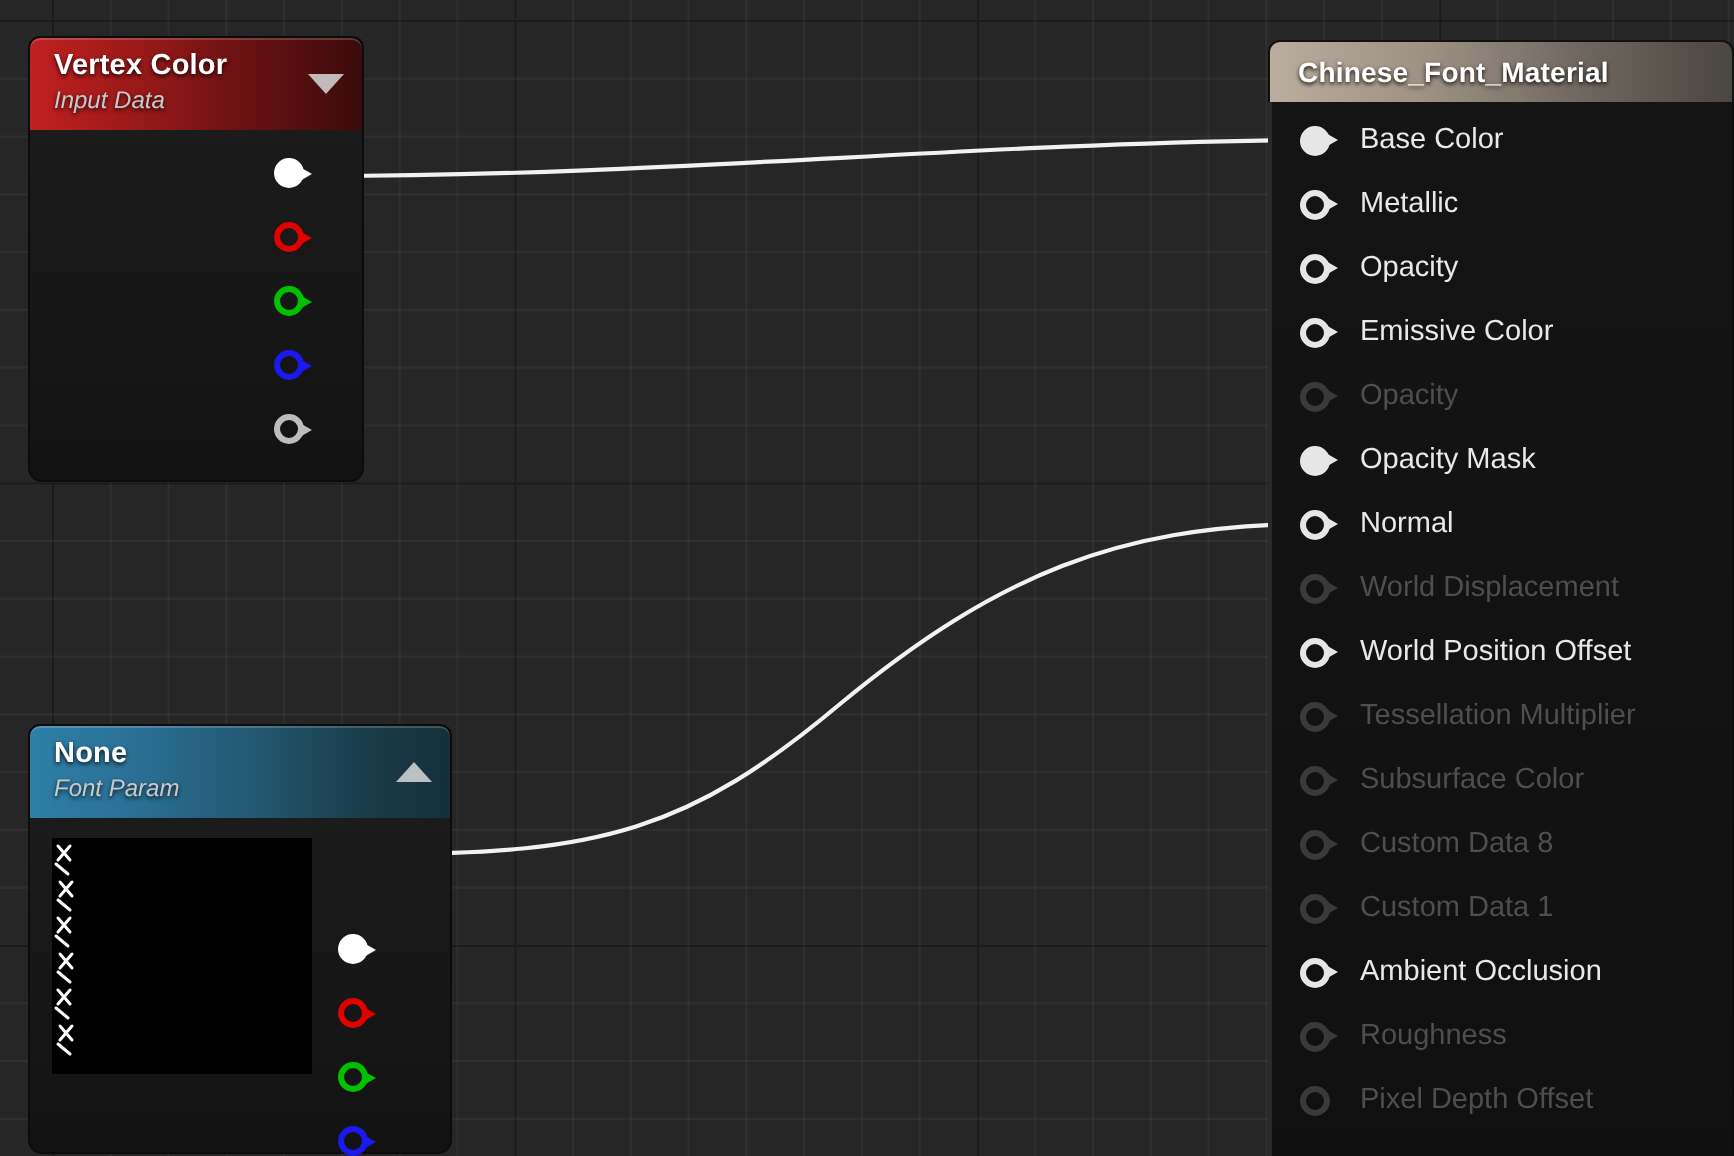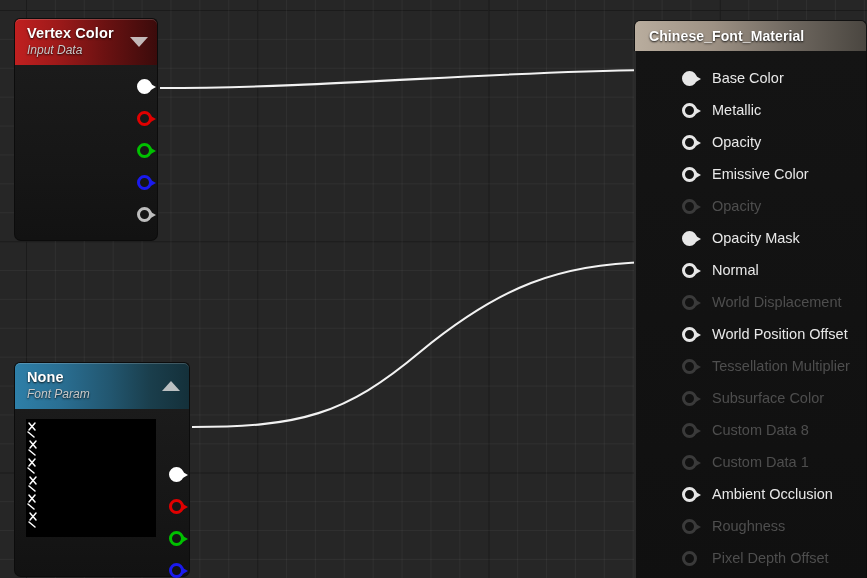--- a/index.html
+++ b/index.html
@@ -128,36 +128,36 @@
     width: 0; height: 0;
     border-top: 4px solid transparent;
     border-bottom: 4px solid transparent;
     border-left: 7px solid currentColor;
   }
 
   
   #node-vertex-color {
     left: 14px;
     top: 18px;
-    width: 144px;
+    width: 168px;
   }
   #node-vertex-color .node-header {
     background: linear-gradient(to right,
         #c02020 0%, #a01a1a 28%, #6d1212 62%, #3b0b0b 100%);
     box-shadow: inset 0 1px 0 rgba(255,255,255,0.18);
     border: 1px solid #0c0c0c;
     border-bottom: none;
   }
   #node-vertex-color .node-body { height: 176px; }
 
   
   #node-font-param {
     left: 14px;
     top: 362px;
-    width: 176px;
+    width: 212px;
   }
   #node-font-param .node-header {
     background: linear-gradient(to right,
         #2e7fa8 0%, #2a6f93 26%, #22566f 55%, #1a3e4c 78%, #14303a 100%);
     box-shadow: inset 0 1px 0 rgba(255,255,255,0.18);
     border: 1px solid #0c0c0c;
     border-bottom: none;
   }
   #node-font-param .node-body { height: 168px; }
 
@@ -202,23 +202,22 @@
     background: linear-gradient(to bottom, #141414 0%, #101010 100%);
     border-radius: 0 0 7px 7px;
     border-left: 2px solid #2a2a2a;
     padding-top: 3px;
   }
 
   .mat-row {
     position: relative;
     height: 32px;
     display: flex;
-    align-items: flex-end;
+    align-items: center;
     padding-left: 14px;
-    margin-left: 32px;
   }
   .mat-row .pin { position: relative; flex: 0 0 auto; }
   .mat-label {
     margin-left: 10px;
     font-size: 14.5px;
     color: #e8e8e8;
     line-height: 16px;
     white-space: nowrap;
   }
   .mat-row.disabled .mat-label { color: #4e4e4e; }

